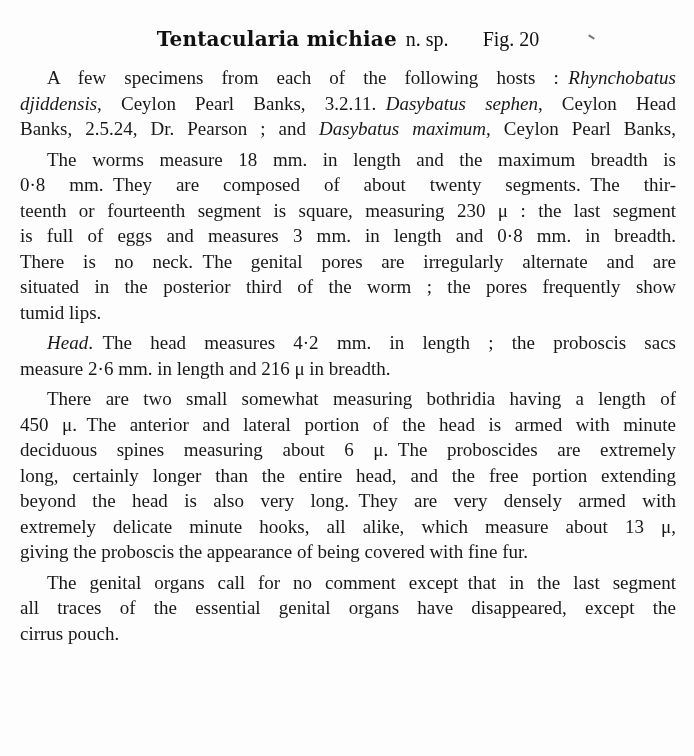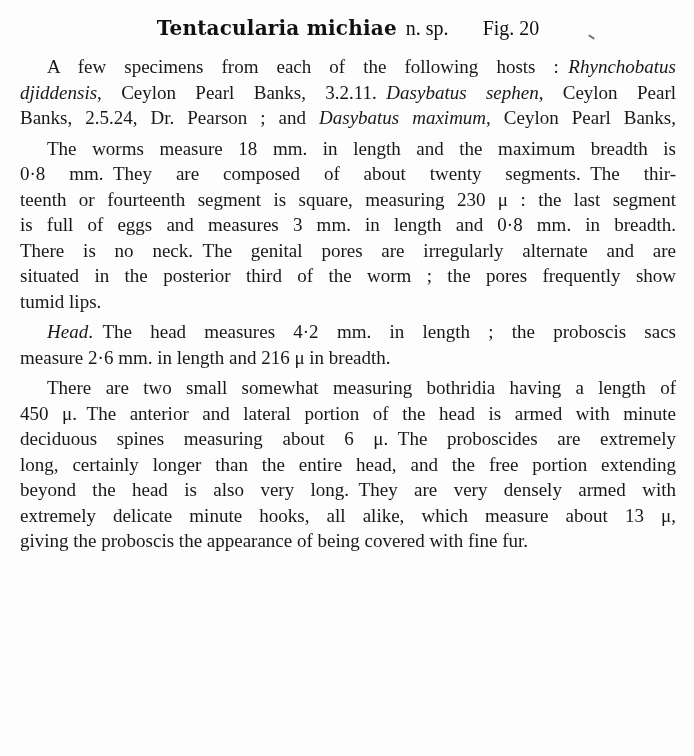--- a/index.html
+++ b/index.html
@@ -10,21 +10,21 @@
     color: #181818;
     font-family: "Liberation Serif", serif;
     overflow: hidden;
     position: relative;
   }
   .sheet {
     position: relative;
     width: 694px;
     height: 756px;
     box-sizing: border-box;
-    padding: 15px 18px 0 20px;
+    padding: 26px 18px 0 20px;
   }
   .title-line {
     text-align: center;
     font-size: 20px;
     line-height: 26px;
     margin-bottom: 13px;
     white-space: nowrap;
     color: #111;
   }
   .title-species {
@@ -66,21 +66,21 @@
 </head>
 <body style="background: rgb(253, 253, 253); color: rgb(24, 24, 24);">
 
 <div class="sheet">
   <div class="title-line">
     <span class="title-species">Tentacularia michiae</span><span class="title-suffix">n. sp.</span><span class="title-fig">Fig. 20</span>
   </div>
   <div class="body-text">
       <div class="para">
         <div class="line first"><span>A few specimens from each of the following hosts : </span><em>Rhynchobatus</em></div>
-        <div class="line"><em>djiddensis</em><span>, Ceylon Pearl Banks, 3.2.11. </span><em>Dasybatus sephen</em><span>, Ceylon Pearl</span></div>
+        <div class="line"><em>djiddensis</em><span>, Ceylon Pearl Banks, 3.2.11. </span><em>Dasybatus sephen</em><span>, Ceylon Head</span></div>
         <div class="line"><span>Banks, 2.5.24, Dr. Pearson ; and </span><em>Dasybatus maximum</em><span>, Ceylon Pearl Banks,</span></div>
       </div>
       <div class="para">
         <div class="line first"><span>The worms measure 18 mm. in length and the maximum breadth is</span></div>
         <div class="line"><span>0·8 mm. They are composed of about twenty segments. The thir-</span></div>
         <div class="line"><span>teenth or fourteenth segment is square, measuring 230 μ : the last segment</span></div>
         <div class="line"><span>is full of eggs and measures 3 mm. in length and 0·8 mm. in breadth.</span></div>
         <div class="line"><span>There is no neck. The genital pores are irregularly alternate and are</span></div>
         <div class="line"><span>situated in the posterior third of the worm ; the pores frequently show</span></div>
         <div class="line last"><span>tumid lips.</span></div>
@@ -91,15 +91,20 @@
       </div>
       <div class="para">
         <div class="line first"><span>There are two small somewhat measuring bothridia having a length of</span></div>
         <div class="line"><span>450 μ. The anterior and lateral portion of the head is armed with minute</span></div>
         <div class="line"><span>deciduous spines measuring about 6 μ. The proboscides are extremely</span></div>
         <div class="line"><span>long, certainly longer than the entire head, and the free portion extending</span></div>
         <div class="line"><span>beyond the head is also very long. They are very densely armed with</span></div>
         <div class="line"><span>extremely delicate minute hooks, all alike, which measure about 13 μ,</span></div>
         <div class="line last"><span>giving the proboscis the appearance of being covered with fine fur.</span></div>
       </div>
+      <div class="para">
+        <div class="line first"><span>The genital organs call for no comment except that in the last segment</span></div>
+        <div class="line"><span>all traces of the essential genital organs have disappeared, except the</span></div>
+        <div class="line last"><span>cirrus pouch.</span></div>
+      </div>
     </div>
   <div class="speck"></div>
 </div>
 
 </body></html>

